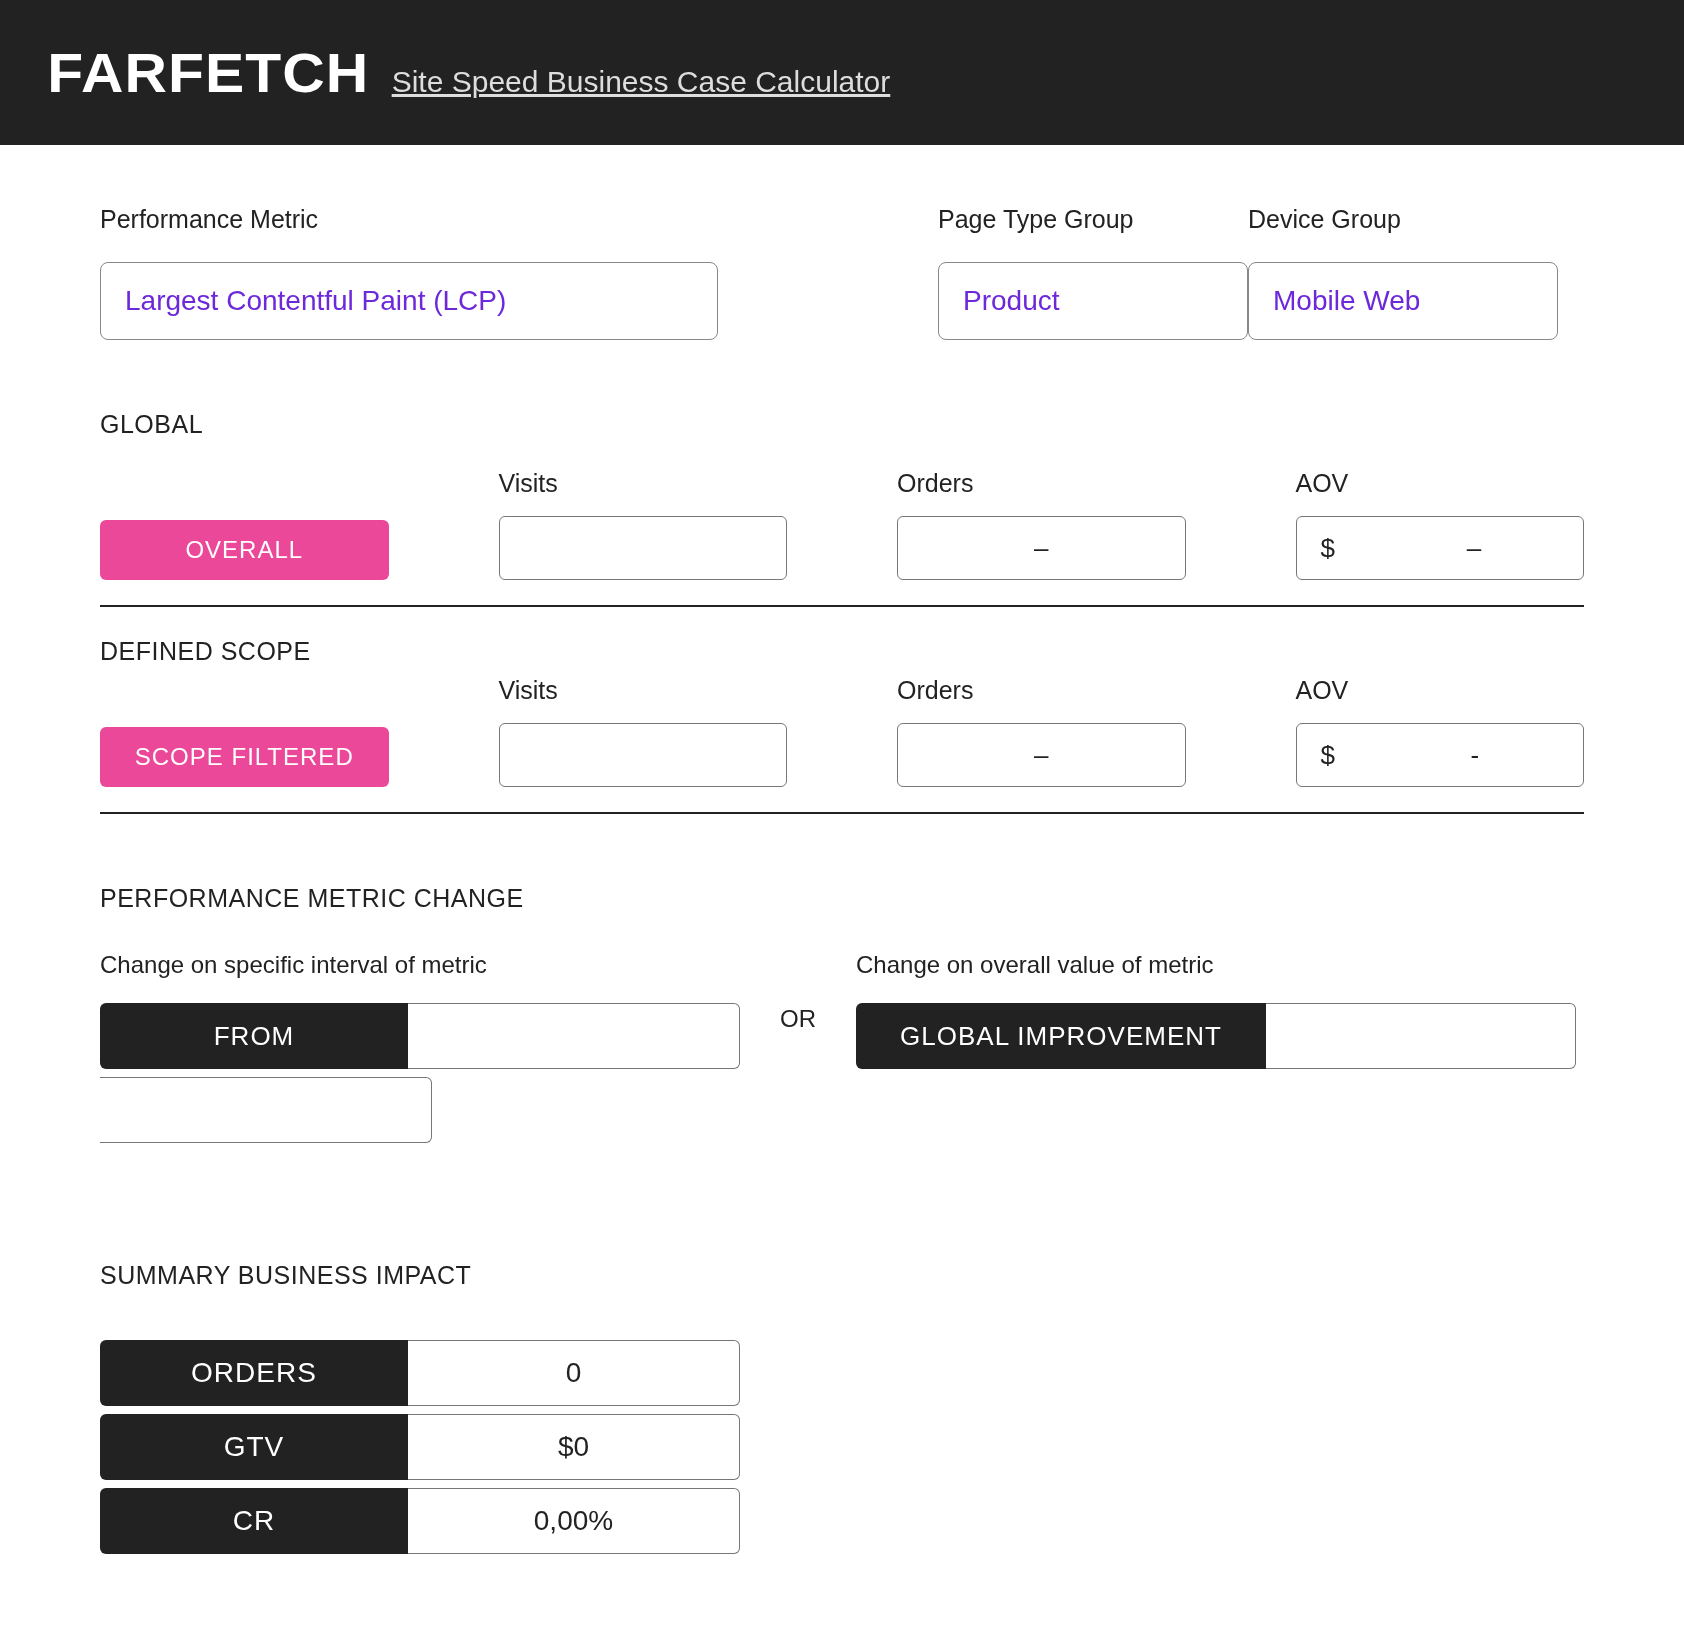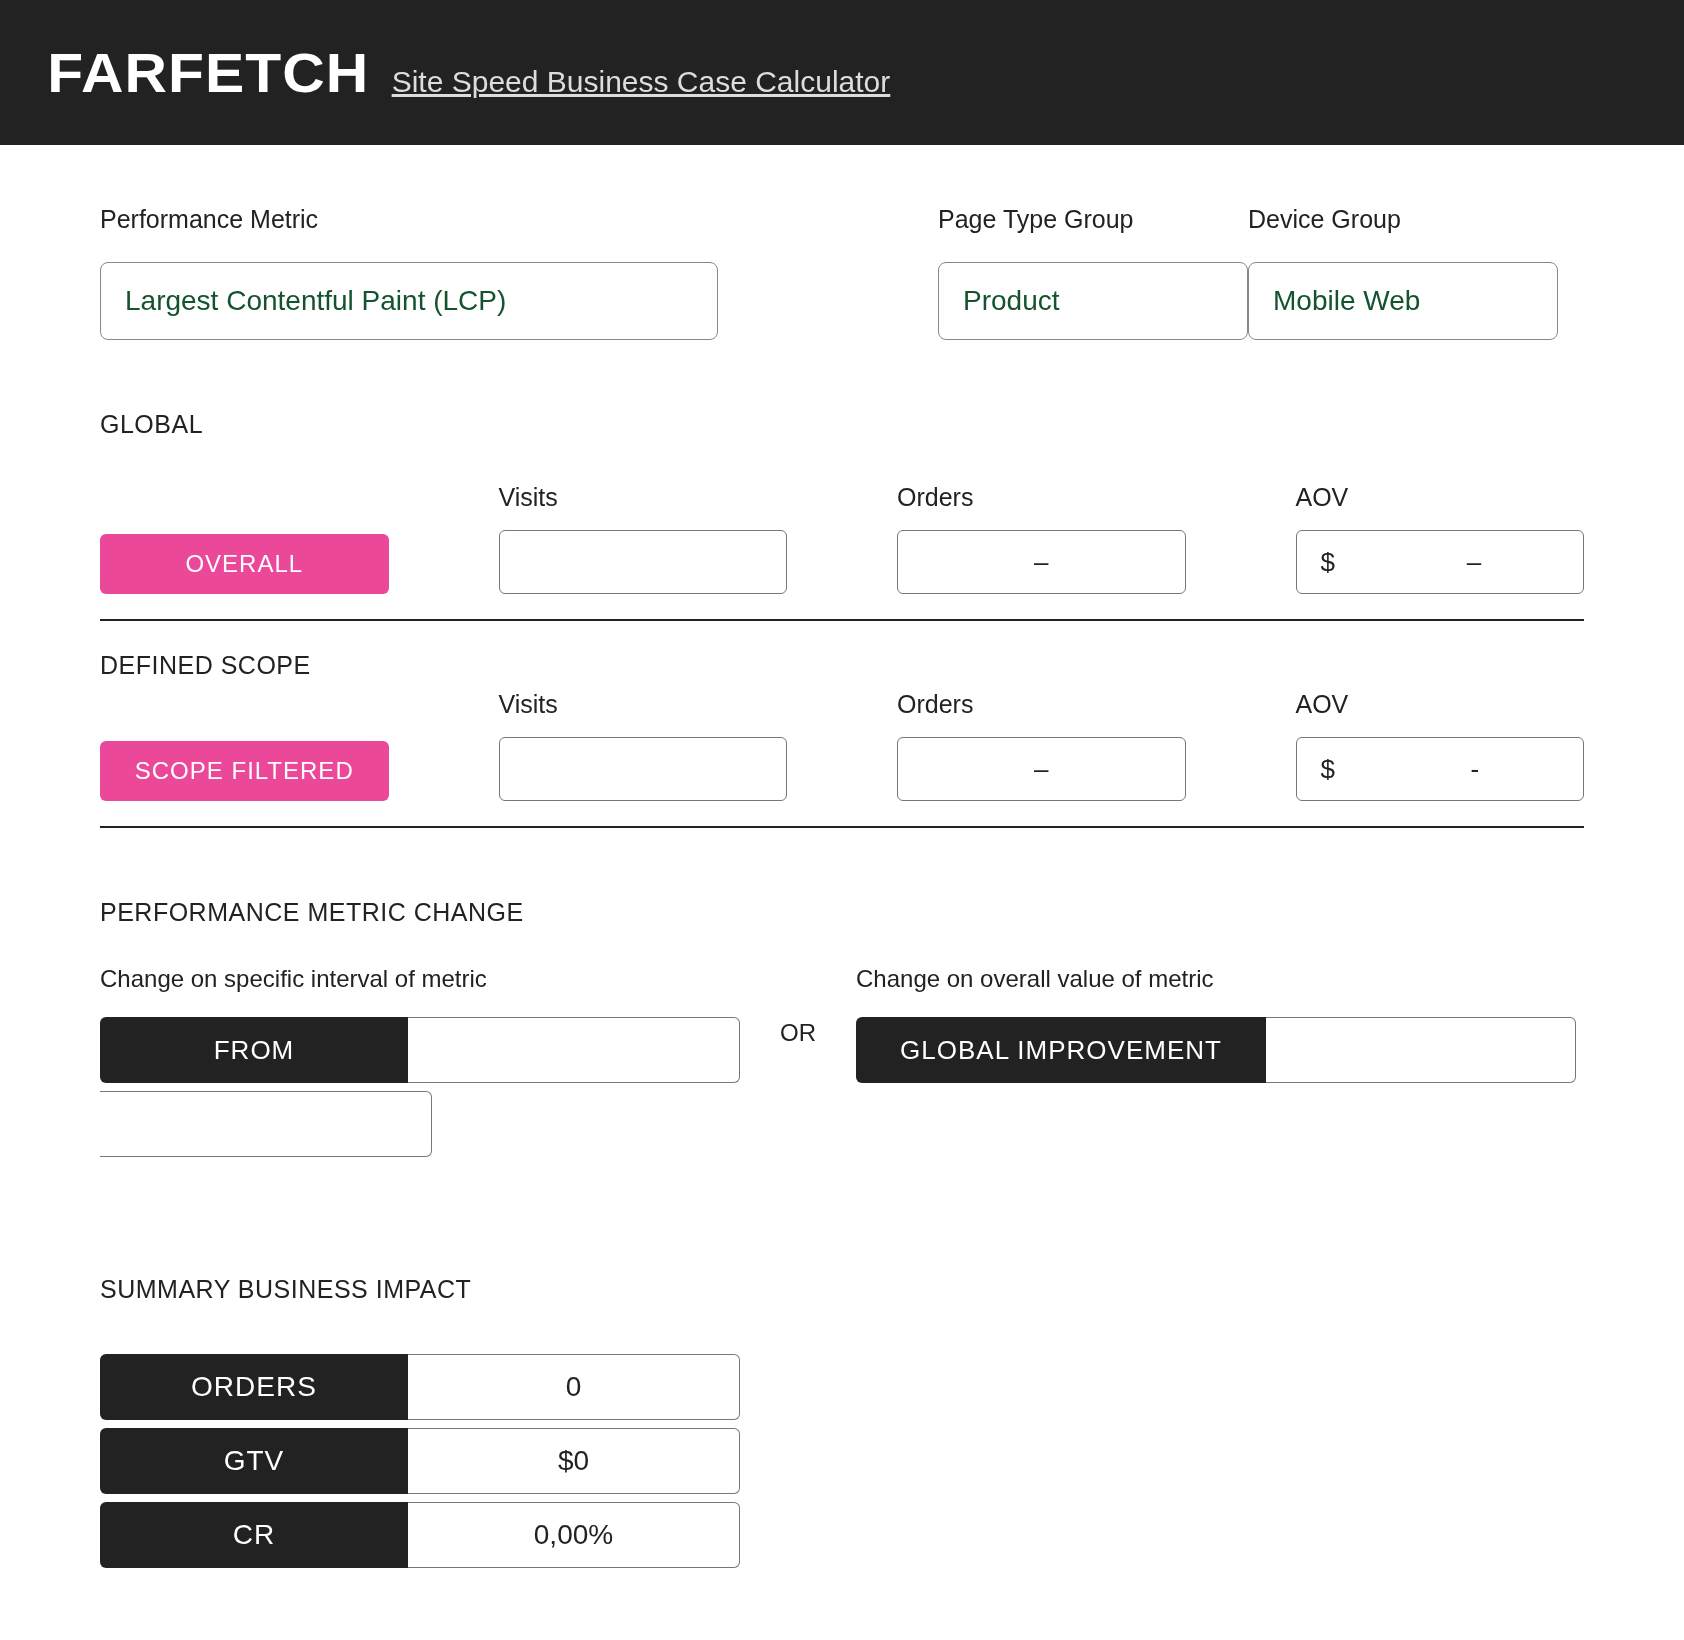--- a/index.html
+++ b/index.html
@@ -7,22 +7,22 @@
 .header { background: #222; color: #fff; padding: 40px 80px 40px 55px; display: flex; align-items: baseline; }
 .logo { font-size: 56px; font-weight: 900; letter-spacing: 1px; font-stretch: condensed; transform: scaleX(1.05); margin-right: 30px; }
 .subtitle { font-size: 30px; font-weight: 400; color: #ddd; text-decoration: underline; }
 .content { padding: 60px 100px 40px 100px; }
 .filter-row { display: flex; margin-bottom: 70px; }
 .filter-item { display: flex; flex-direction: column; }
 .filter-item.f1 { width: 618px; margin-right: 220px; }
 .filter-item.f2 { width: 310px; }
 .filter-item.f3 { width: 310px; }
 .filter-label { font-size: 25px; margin-bottom: 28px; color: #222; }
-.select-box { border: 1px solid #888; border-radius: 8px; padding: 22px 24px; font-size: 28px; color: #14532d; background: #fff; cursor: pointer; }
-.section-label { font-size: 25px; color: #222; margin-bottom: 44px; letter-spacing: 0.5px; }
+.select-box { border: 1px solid #888; border-radius: 8px; padding: 22px 24px; font-size: 28px; color: #6d28d9; background: #fff; cursor: pointer; }
+.section-label { font-size: 25px; color: #222; margin-bottom: 30px; letter-spacing: 0.5px; }
 .row { display: flex; align-items: flex-end; gap: 110px; margin-bottom: 25px; }
 .pill { background: #ec4899; color: #fff; padding: 16px 0; width: 310px; text-align: center; border-radius: 6px; font-size: 24px; letter-spacing: 1px; }
 .metric-col { display: flex; flex-direction: column; width: 310px; }
 .metric-label { font-size: 25px; color: #222; margin-bottom: 18px; }
 .metric-box { border: 1px solid #777; border-radius: 6px; height: 64px; display: flex; align-items: center; justify-content: center; font-size: 26px; color: #222; }
 .metric-box.aov { justify-content: flex-start; padding: 0 24px; }
 .aov-currency { margin-right: auto; }
 .aov-value { margin: 0 auto; }
 .divider { height: 2px; background: #222; margin: 18px 0 30px 0; }
 .perf-section { margin-top: 70px; }

